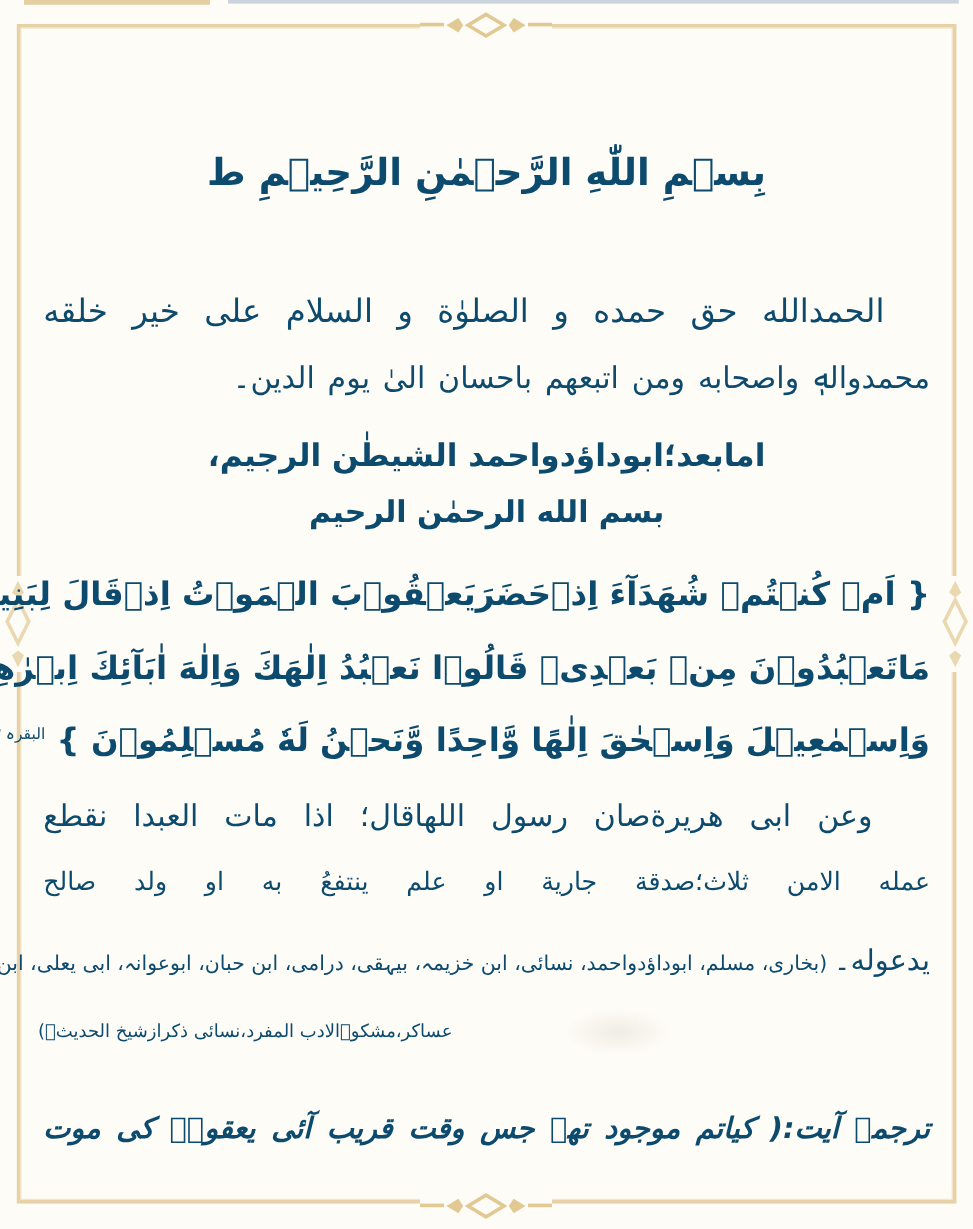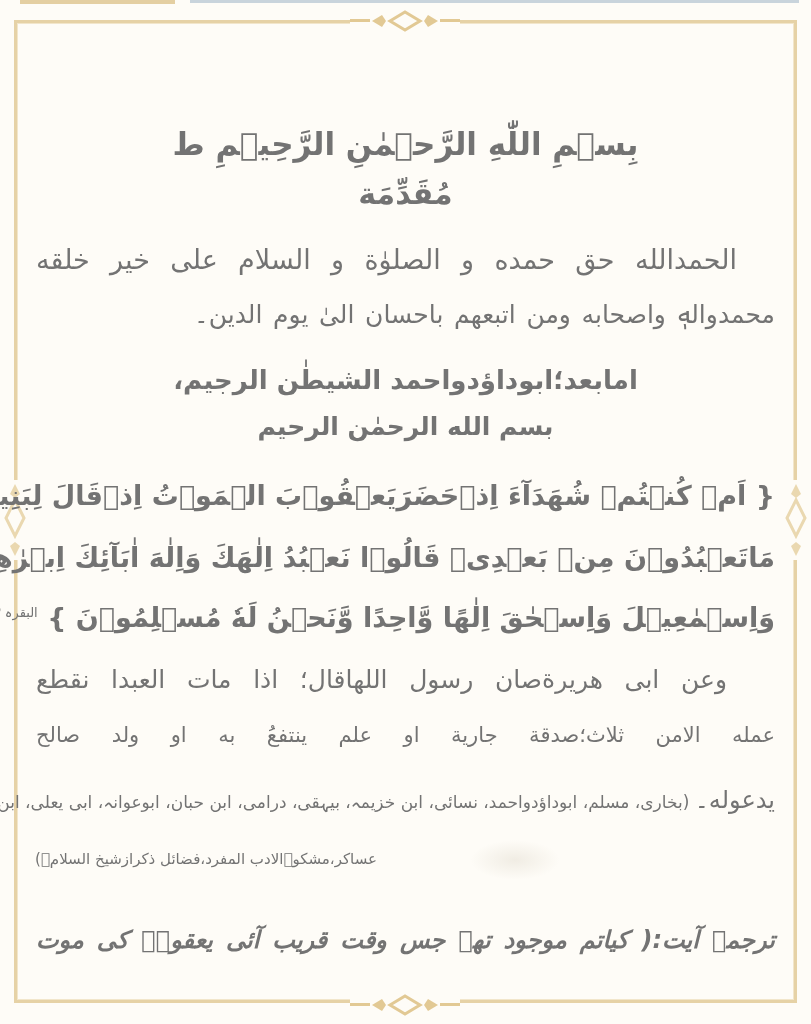--- a/index.html
+++ b/index.html
@@ -58,21 +58,21 @@
       position: absolute;
       top: 20px; left: 14px;
       width: 783px; height: 983px;
       direction: rtl;
     }
     .line {
       position: absolute;
       white-space: nowrap;
       direction: rtl;
       font-family: "DejaVu Sans", sans-serif;
-      color: #737373;
+      color: #0c4a6e;
     }
     .center { left: 0; right: 0; text-align: center; }
     .justify { left: 22px; right: 22px; text-align: justify; text-align-last: justify; }
 
     .bismillah-title { top: 106px; font-size: 31px; font-weight: bold; }
     .muqaddima { top: 156px; font-size: 30px; font-weight: bold; }
     .para1-l1 { top: 224px; font-size: 27px; }
     .para1-l2 { top: 280px; font-size: 25px; }
     .amma-baad { top: 345px; font-size: 26px; font-weight: bold; }
     .bismillah-2 { top: 392px; font-size: 25px; font-weight: bold; }
@@ -152,38 +152,37 @@
         <path d="M13 4 L18 14 L13 18 L8 14 Z"></path>
         <path d="M13 76 L18 66 L13 62 L8 66 Z"></path>
       </g>
     </svg>
   </div>
 
   <div class="smudge"></div>
 
   <div class="content">
     <div class="line center bismillah-title">بِسۡمِ اللّٰهِ الرَّحۡمٰنِ الرَّحِيۡمِ ط</div>
-    <div class="line center muqaddima">مُقَدِّمَة</div>
 
     <div class="line justify para1-l1" style="right:60px;">الحمدالله حق حمده و الصلوٰة و السلام على خير خلقه</div>
     <div class="line justify para1-l2" style="left:180px;">محمدوالهٖ واصحابه ومن اتبعهم باحسان الىٰ يوم الدين۔</div>
 
     <div class="line center amma-baad">امابعد؛ابوداؤدواحمد الشيطٰن الرجيم،</div>
     <div class="line center bismillah-2">بسم الله الرحمٰن الرحيم</div>
 
     <div class="line justify ayah-l1">{ اَمۡ كُنۡتُمۡ شُهَدَآءَ اِذۡحَضَرَيَعۡقُوۡبَ الۡمَوۡتُ اِذۡقَالَ لِبَنِيۡهِ</div>
     <div class="line justify ayah-l2">مَاتَعۡبُدُوۡنَ مِنۡ بَعۡدِىۡ قَالُوۡا نَعۡبُدُ اِلٰهَكَ وَاِلٰهَ اٰبَآئِكَ اِبۡرٰهِيۡمَ</div>
     <div class="line justify ayah-l3">
       <span>وَاِسۡمٰعِيۡلَ وَاِسۡحٰقَ اِلٰهًا وَّاحِدًا وَّنَحۡنُ لَهٗ مُسۡلِمُوۡنَ }</span>
       <span class="surah-ref">البقرہ ۱۳۳</span>
     </div>
 
     <div class="line justify hadith-l1" style="right:70px;">وعن ابى هريرةصان رسول اللهاقال؛ اذا مات العبدا نقطع</div>
     <div class="line justify hadith-l2">عمله الامن ثلاث؛صدقة جارية او علم ينتفعُ به او ولد صالح</div>
     <div class="line justify hadith-l3">
       <span class="big">يدعوله۔</span>
       <span>(بخاری، مسلم، ابوداؤدواحمد، نسائی، ابن خزیمہ، بیہقی، درامی، ابن حبان، ابوعوانہ، ابی یعلی، ابن</span>
     </div>
-    <div class="line hadith-l4">عساکر،مشکوۃالادب المفرد،فضائل ذکرازشیخ السلامؒ)</div>
+    <div class="line hadith-l4">عساکر،مشکوۃالادب المفرد،نسائی ذکرازشیخ الحدیثؒ)</div>
 
     <div class="line justify translation">ترجمہ آیت:( کیاتم موجود تھے جس وقت قریب آئی یعقوبؑ کی موت</div>
   </div>
 </div>
 
 </body></html>

